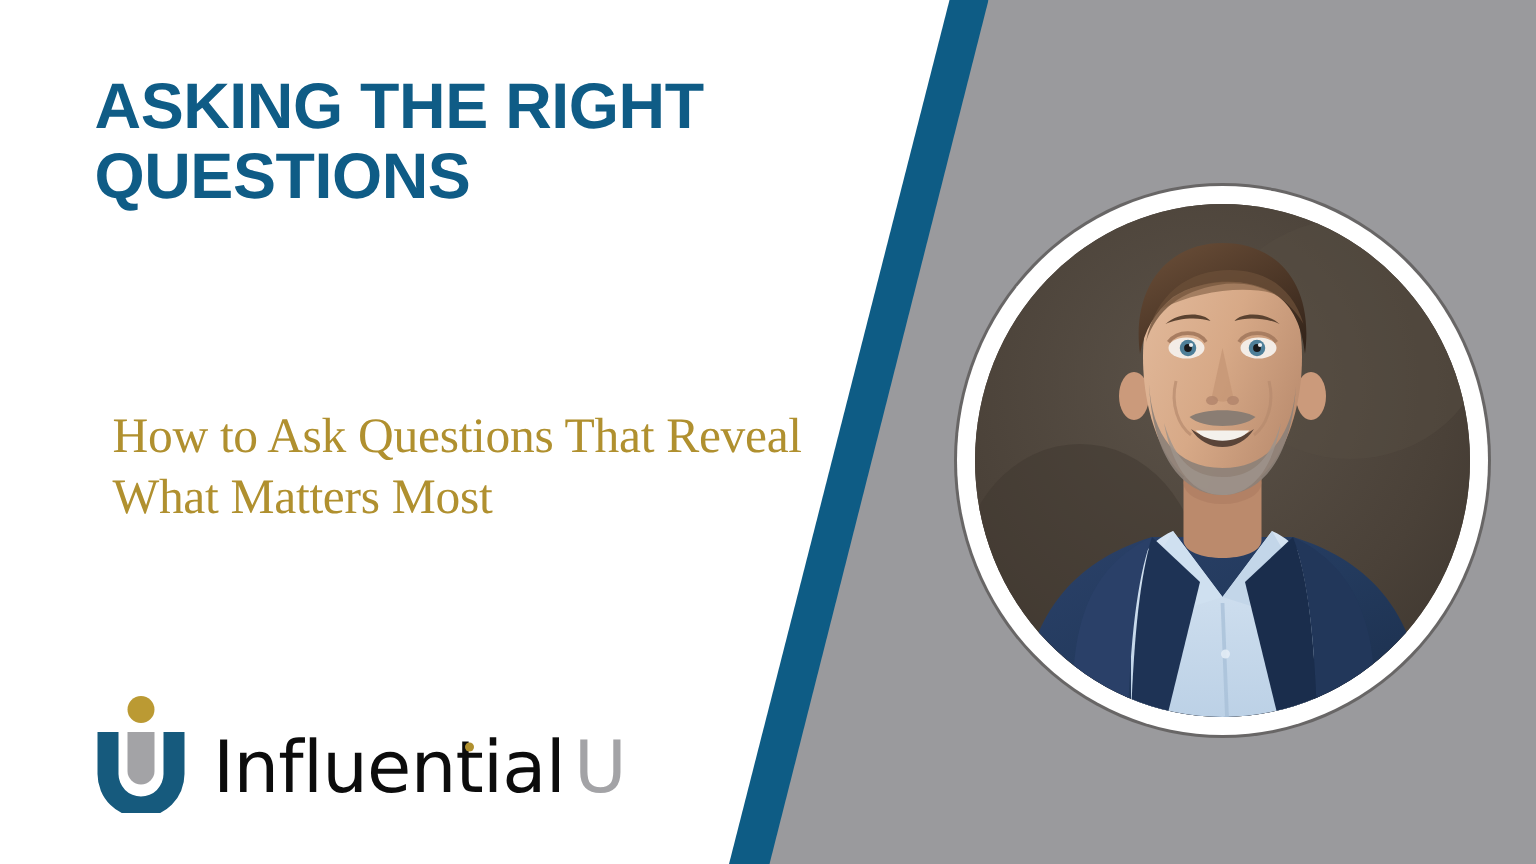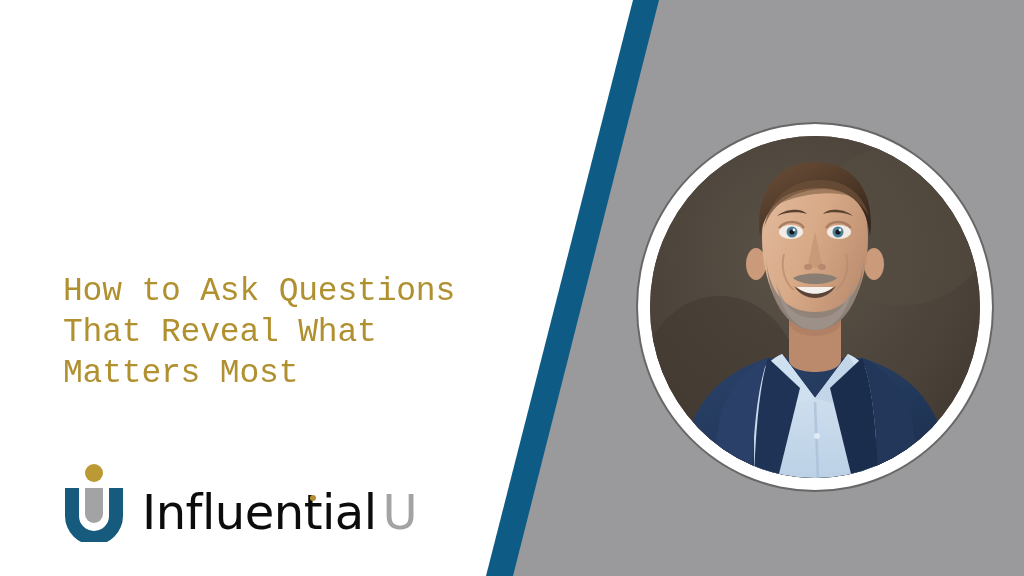--- a/index.html
+++ b/index.html
@@ -66,24 +66,24 @@
     font-size: 43px;
     line-height: 47px;
     letter-spacing: -0.3px;
     color: #0f5c86;
     text-transform: uppercase;
   }
 
   .subtitle {
     position: absolute;
     top: 271px;
-    left: 0;
+    left: 12px;
     width: 470px;
     margin: 0;
-    font-family: Liberation Mono, monospace;
+    font-family: Liberation Serif, serif;
     font-weight: 400;
     font-size: 33px;
     line-height: 41px;
     letter-spacing: -0.2px;
     color: #b0902f;
   }
 
   
   .logo {
     position: absolute;
@@ -155,20 +155,21 @@
 <body>
 
 <div class="slide">
 
   <div class="gray-panel"></div>
 
   <div class="blue-stripe"></div>
 
   <div class="left-content">
 
+    <h1 class="title">Asking The Right Questions</h1>
 
     <p class="subtitle">How to Ask Questions That Reveal What Matters Most</p>
 
     <div class="logo">
 
       <div class="logo-mark">
         <svg viewBox="0 0 62 78" width="62" height="78" xmlns="http://www.w3.org/2000/svg">
 
           <circle cx="31" cy="9" r="9" fill="#bb9a33"></circle>
 

